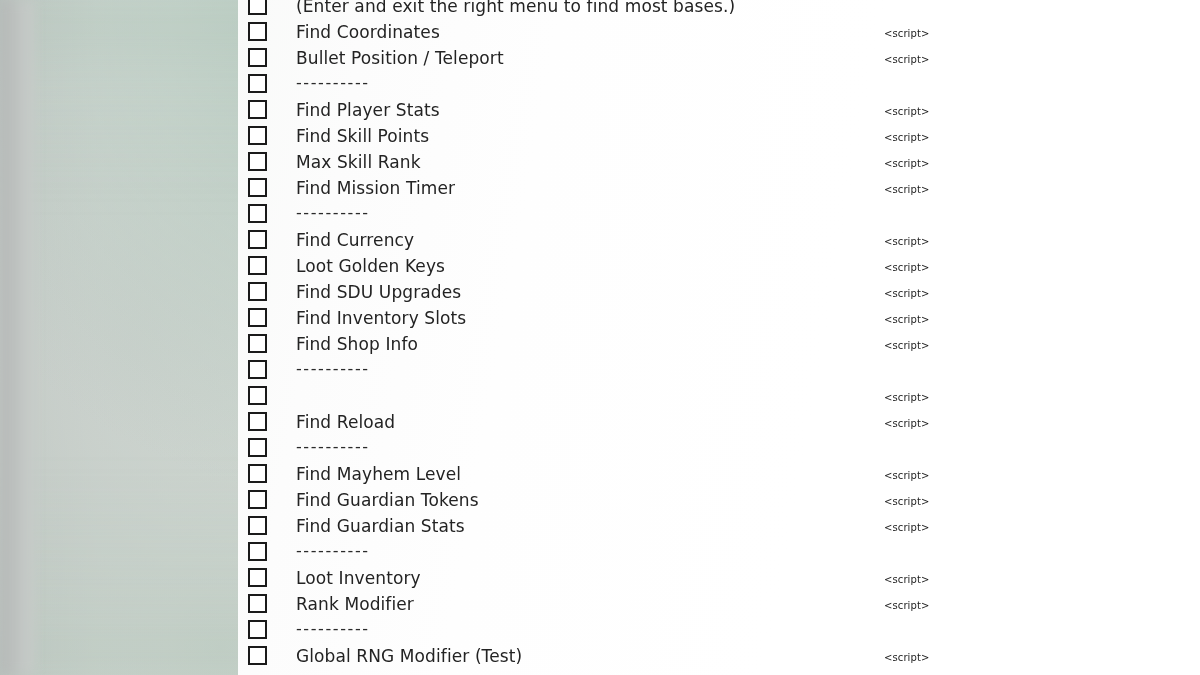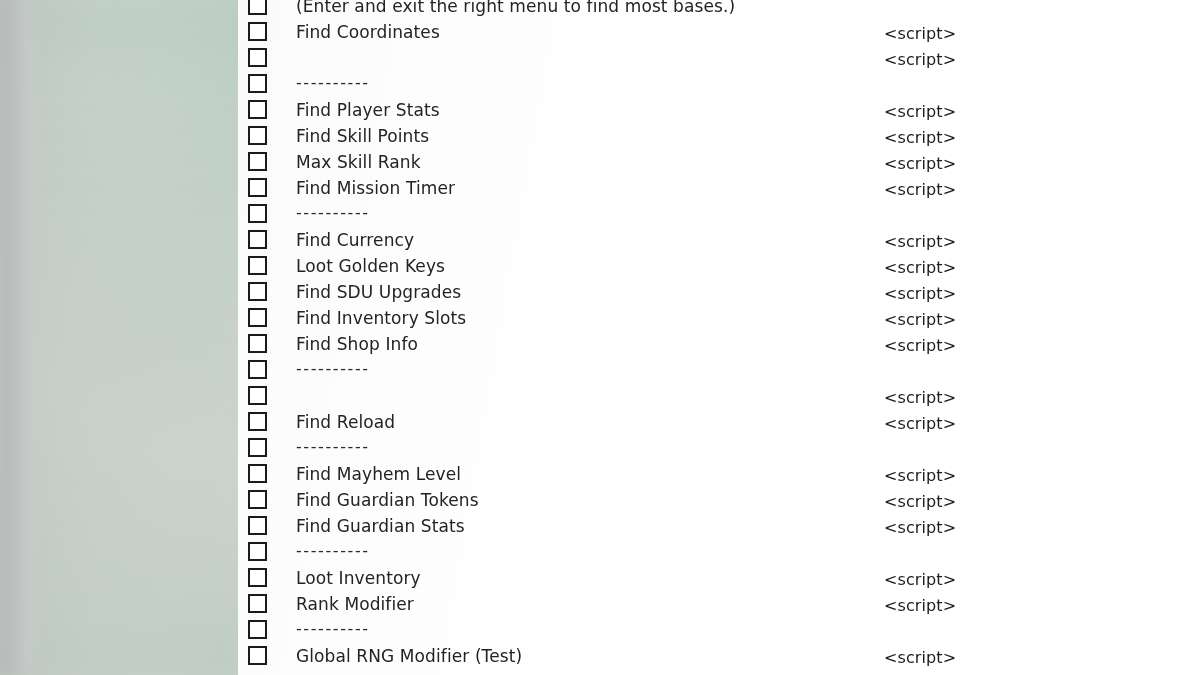--- a/index.html
+++ b/index.html
@@ -124,21 +124,21 @@
     color: #2a2a2a;
     top: -1px;
   }
 
   .script {
     position: absolute;
     left: 884px;
     top: 2px;
     height: 26px;
     line-height: 26px;
-    font-size: 16px;
+    font-size: 10px;
     color: #1d1d1d;
     white-space: nowrap;
     letter-spacing: 0.1px;
   }
 </style>
 </head>
 <body>
 
 <div id="screen">
 
@@ -153,20 +153,21 @@
         <div class="checkbox"></div>
         <div class="label">(Enter and exit the right menu to find most bases.)</div>
       </div>
       <div class="row">
         <div class="checkbox"></div>
         <div class="label">Find Coordinates</div>
         <div class="script">&lt;script&gt;</div>
       </div>
       <div class="row">
         <div class="checkbox"></div>
+        <div class="label">Bullet Position / Teleport</div>
         <div class="script">&lt;script&gt;</div>
       </div>
       <div class="row">
         <div class="checkbox"></div>
         <div class="label sep">----------</div>
       </div>
       <div class="row">
         <div class="checkbox"></div>
         <div class="label">Find Player Stats</div>
         <div class="script">&lt;script&gt;</div>

